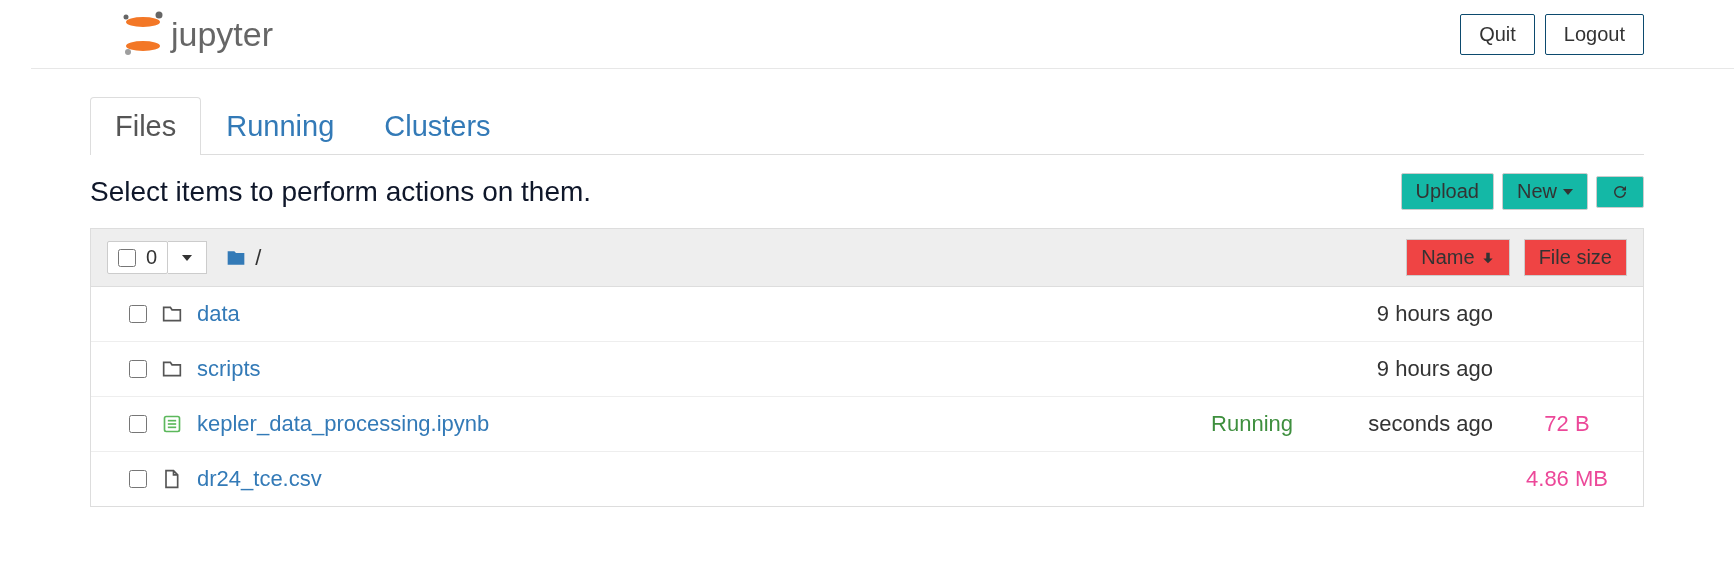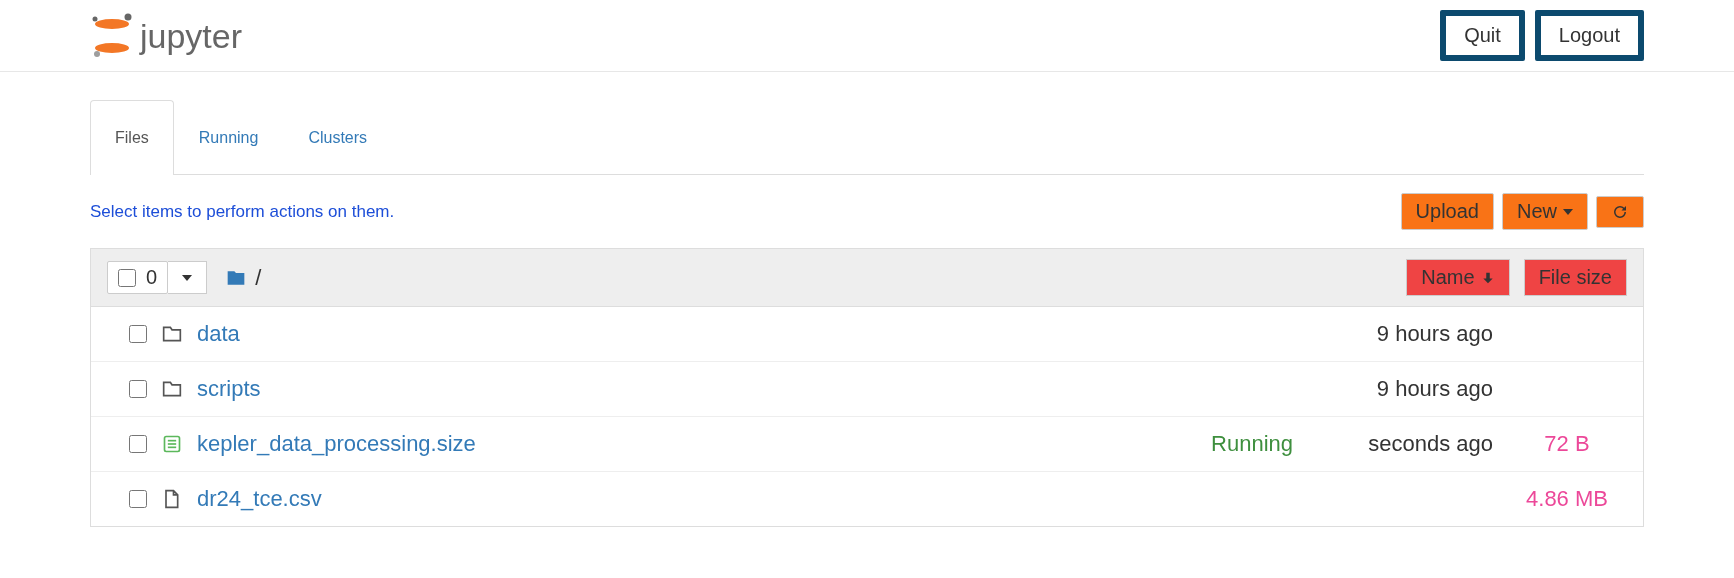--- a/index.html
+++ b/index.html
@@ -8,69 +8,70 @@
       font-size: 18px;
       color: #333;
       background: #fff;
     }
     .header {
       display: flex;
       justify-content: space-between;
       align-items: center;
       padding: 10px 90px;
       border-bottom: 1px solid #e7e7e7;
+      margin-left: 31px;
     }
     .logo {
       display: flex;
       align-items: center;
       gap: 10px;
     }
     .logo-svg { width: 190px; height: 48px; }
     .header-buttons { display: flex; gap: 10px; }
     .btn {
       background: #fff;
-      border: 6px solid #0c4a6e;
+      border: 1px solid #0c4a6e;
       padding: 8px 18px;
       font-size: 20px;
       color: #333;
       cursor: pointer;
       border-radius: 2px;
     }
     .container { padding: 0 90px; }
     .tabs {
       display: flex;
       border-bottom: 1px solid #ddd;
       margin-top: 28px;
     }
     .tab {
-      padding: 28px 24px;
-      font-size: 16px;
+      padding: 12px 24px;
+      font-size: 29px;
       cursor: pointer;
       border: 1px solid transparent;
       border-bottom: none;
       margin-bottom: -1px;
       color: #337ab7;
     }
     .tab.active {
       color: #555;
       border-color: #ddd;
       border-bottom-color: #fff;
       border-radius: 4px 4px 0 0;
       background: #fff;
     }
     .toolbar {
       display: flex;
       justify-content: space-between;
       align-items: center;
       padding: 18px 0;
     }
-    .toolbar-left { font-size: 17px; color: #1d4ed8; }
+    .toolbar-left { font-size: 28px; color: #0f172a; }
     .toolbar-right { display: flex; gap: 8px; align-items: center; }
     .btn-sm {
-      background: #f97316;
+      background: #14b8a6;
       border: 1px solid #ccc;
       padding: 6px 14px;
       font-size: 20px;
       color: #333;
       cursor: pointer;
       border-radius: 2px;
       display: flex;
       align-items: center;
       gap: 6px;
     }
@@ -254,21 +255,21 @@
     <div class="file-row">
       <input type="checkbox" style="">
       <span class="file-icon nbk">
         <svg width="22" height="20" viewBox="0 0 24 24">
             <rect x="3" y="3" width="18" height="18" rx="2" fill="none" stroke="#5cb85c" stroke-width="2"></rect>
             <line x1="7" y1="8" x2="17" y2="8" stroke="#5cb85c" stroke-width="2"></line>
             <line x1="7" y1="12" x2="17" y2="12" stroke="#5cb85c" stroke-width="2"></line>
             <line x1="7" y1="16" x2="17" y2="16" stroke="#5cb85c" stroke-width="2"></line>
           </svg>
       </span>
-      <span class="file-name">kepler_data_processing.size</span>
+      <span class="file-name">kepler_data_processing.ipynb</span>
       <span class="file-status">Running</span>
       <span class="file-modified">seconds ago</span>
       <span class="file-size">72 B</span>
     </div>
 
     <div class="file-row">
       <input type="checkbox" style="">
       <span class="file-icon">
         <svg width="20" height="22" viewBox="0 0 24 24">
             <path fill="none" stroke="#555" stroke-width="2" d="M6 2h9l5 5v15H6V2z M15 2v5h5"></path>

